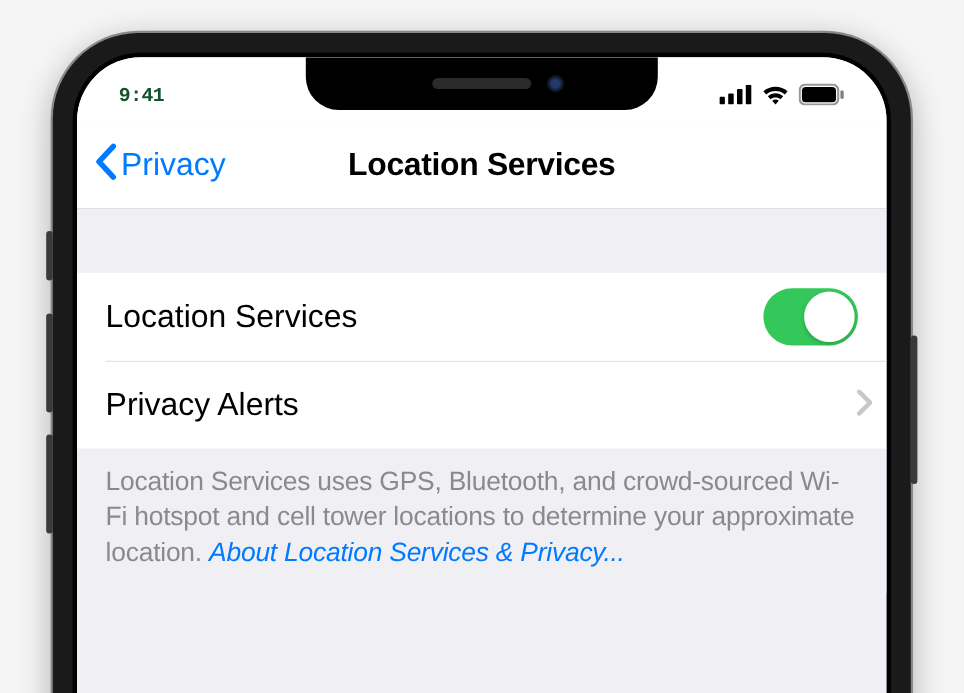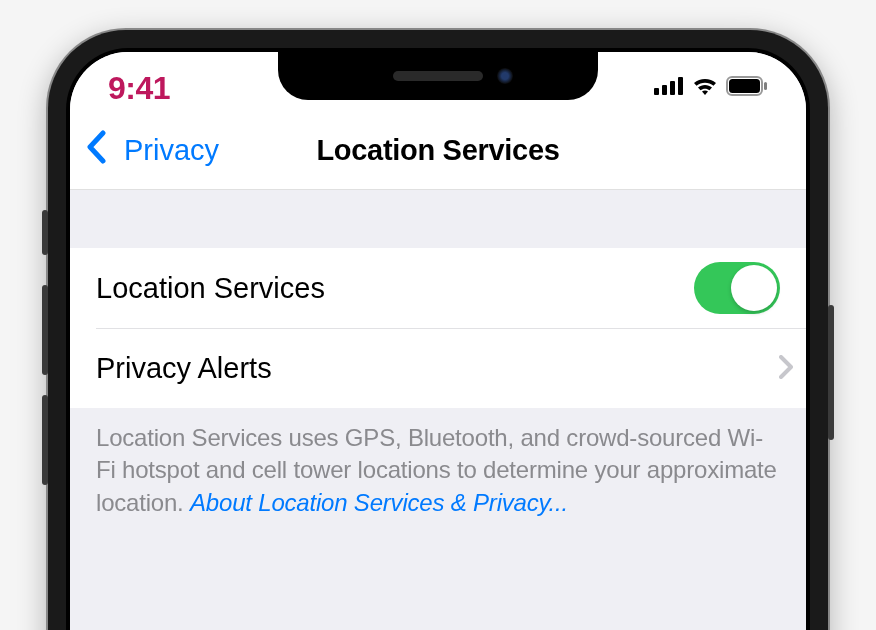--- a/index.html
+++ b/index.html
@@ -78,24 +78,25 @@
     .status-bar {
       position: relative;
       height: 60px;
       display: flex;
       justify-content: space-between;
       align-items: center;
       padding: 12px 38px 0;
       background: #fff;
     }
     .status-time {
-      font-size: 32px;
+      font-size: 18px;
       font-weight: 600;
-      color: #be185d;
+      color: #14532d;
       letter-spacing: -0.5px;
+      font-family: Liberation Mono, monospace;
     }
     .status-icons {
       display: flex;
       align-items: center;
       gap: 8px;
     }
     .nav-bar {
       height: 78px;
       background: #fff;
       display: flex;
@@ -103,21 +104,21 @@
       position: relative;
       border-bottom: 1px solid rgba(0,0,0,0.12);
       padding: 0 16px;
     }
     .back-button {
       display: flex;
       align-items: center;
       color: #007aff;
       font-size: 29px;
       cursor: pointer;
-      gap: 18px;
+      gap: 4px;
     }
     .nav-title {
       position: absolute;
       left: 50%;
       transform: translateX(-50%);
       font-size: 29px;
       font-weight: 600;
       color: #000;
       letter-spacing: -0.3px;
     }

